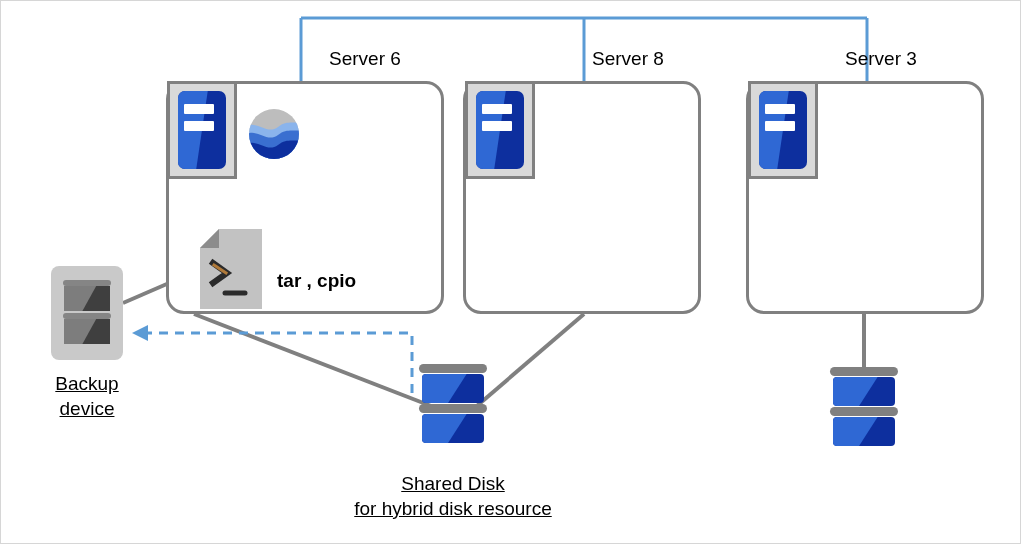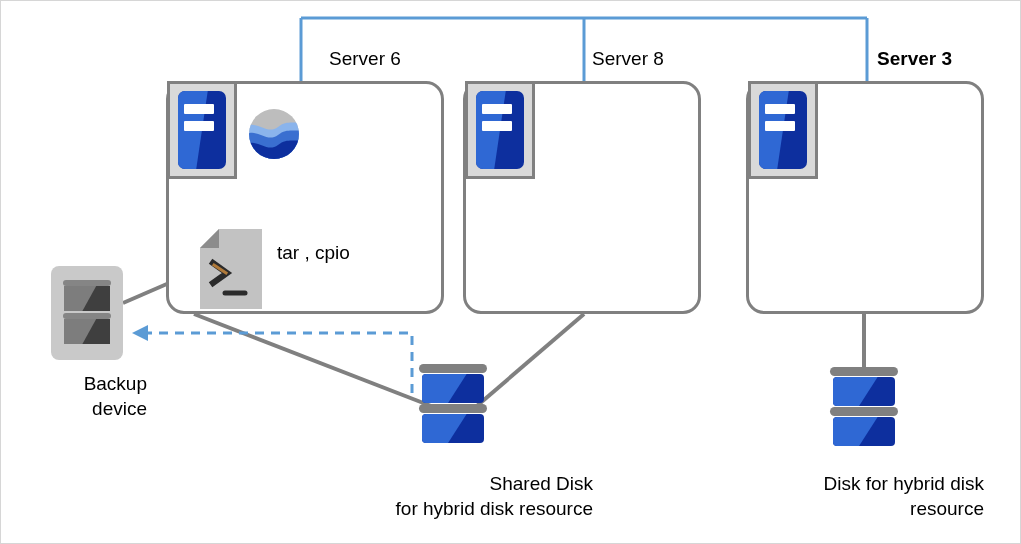--- a/index.html
+++ b/index.html
@@ -28,21 +28,22 @@
     pointer-events: none;
   }
   .label {
     position: absolute;
     color: #000000;
     font-size: 19px;
     line-height: 25px;
     white-space: pre;
   }
   .label-center {
-    text-align: right;
+    text-align: center;
+    text-decoration: underline;
   }
   
   .server-box {
     position: absolute;
     border: 3px solid #808080;
     border-radius: 18px;
     background: #ffffff;
     box-sizing: border-box;
   }
   
@@ -219,33 +220,33 @@
     </g>
   </svg>
 
   <svg class="script-icon" style="left:199px; top:228px;" viewBox="0 0 62 80" xmlns="http://www.w3.org/2000/svg">
     <path d="M19,0 L62,0 L62,80 L0,80 L0,19 Z" fill="#c2c2c2"></path>
     <path d="M19,0 L19,19 L0,19 Z" fill="#8c8c8c"></path>
     <path d="M13,34 L27,44 L13,54" fill="none" stroke="#2b2b2b" stroke-width="6" stroke-linecap="square"></path>
     <path d="M14,36 L26,44" fill="none" stroke="#b07a3a" stroke-width="3" stroke-linecap="square"></path>
     <path d="M25,64 L45,64" stroke="#2b2b2b" stroke-width="5" stroke-linecap="round"></path>
   </svg>
-  <div class="label" style="left:276px; top:239px;">tar , cpio</div>
+  <div class="label" style="left:276px; top:267px;font-weight:bold;">tar , cpio</div>
 
   <div class="server-box" style="left:462px; top:80px; width:238px; height:233px;"></div>
   <div class="label" style="left:591px; top:45px;">Server 8</div>
   <div class="server-icon" style="left:464px; top:80px;">
     <div class="body">
       <div class="bar b1"></div>
       <div class="bar b2"></div>
     </div>
   </div>
 
   <div class="server-box" style="left:745px; top:80px; width:238px; height:233px;"></div>
-  <div class="label" style="left:876px; top:45px;font-weight:bold;">Server 3</div>
+  <div class="label" style="left:844px; top:45px;">Server 3</div>
   <div class="server-icon" style="left:747px; top:80px;">
     <div class="body">
       <div class="bar b1"></div>
       <div class="bar b2"></div>
     </div>
   </div>
 
   <div class="backup-icon" style="left:50px; top:265px;">
     <div class="cap c1"></div>
     <div class="platter p1"></div>
@@ -263,16 +264,14 @@
   </div>
   <div class="label label-center" style="left:312px; top:470px; width:280px;">Shared Disk
 for hybrid disk resource</div>
 
   <div class="disk-icon" style="left:829px; top:366px;">
     <div class="cap c1"></div>
     <div class="platter p1"></div>
     <div class="cap c2"></div>
     <div class="platter p2"></div>
   </div>
-  <div class="label label-center" style="left:743px; top:470px; width:240px;">Disk for hybrid disk
-resource</div>
 
 </div>
 
 </body></html>

